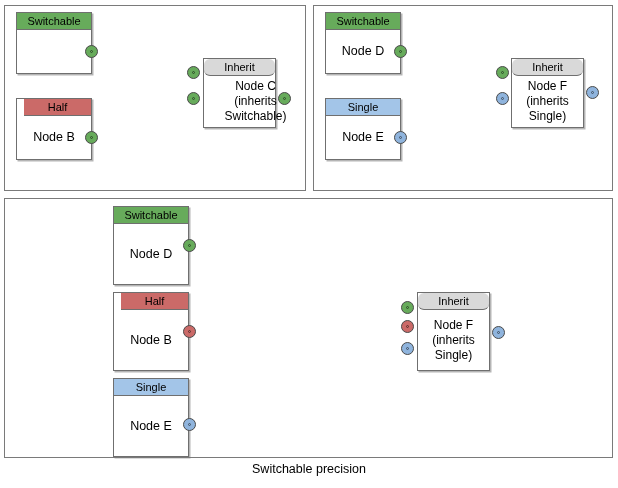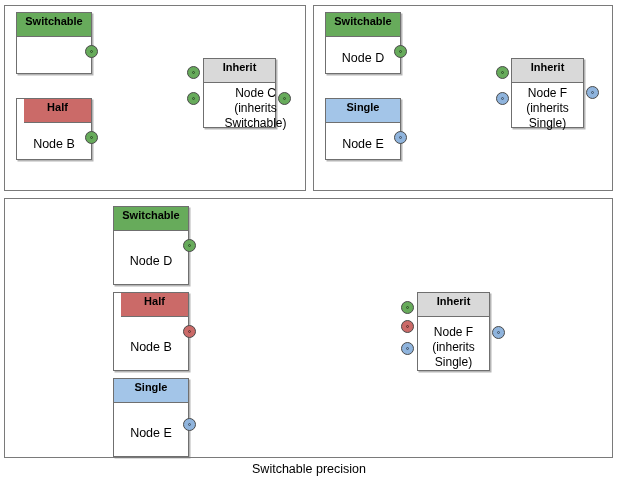--- a/index.html
+++ b/index.html
@@ -32,34 +32,33 @@
 
   
   .node {
     position: absolute;
     box-sizing: border-box;
     border: 1px solid #6f6f6f;
     background: #ffffff;
   }
   .node .hdr {
     box-sizing: border-box;
-    height: 24px;
+    height: 17px;
     line-height: 16px;
     text-align: center;
     font-size: 11px;
     color: #000000;
     border-bottom: 1px solid #6f6f6f;
     overflow: hidden;
     white-space: nowrap;
-    font-weight: bold;
   }
   .hdr.green { background: #67ab5b; }
   .hdr.red   { background: #cb6a68; margin-left: 7px; }
   .hdr.blue  { background: #a3c5e8; }
-  .hdr.grey  { background: #d9d9d9; }
+  .hdr.grey  { background: #d9d9d9; border-radius: 6px; }
 
   .node .body {
     box-sizing: border-box;
     display: flex;
     align-items: center;
     justify-content: center;
     text-align: center;
     font-size: 12.5px;
     color: #000000;
     line-height: 15px;

